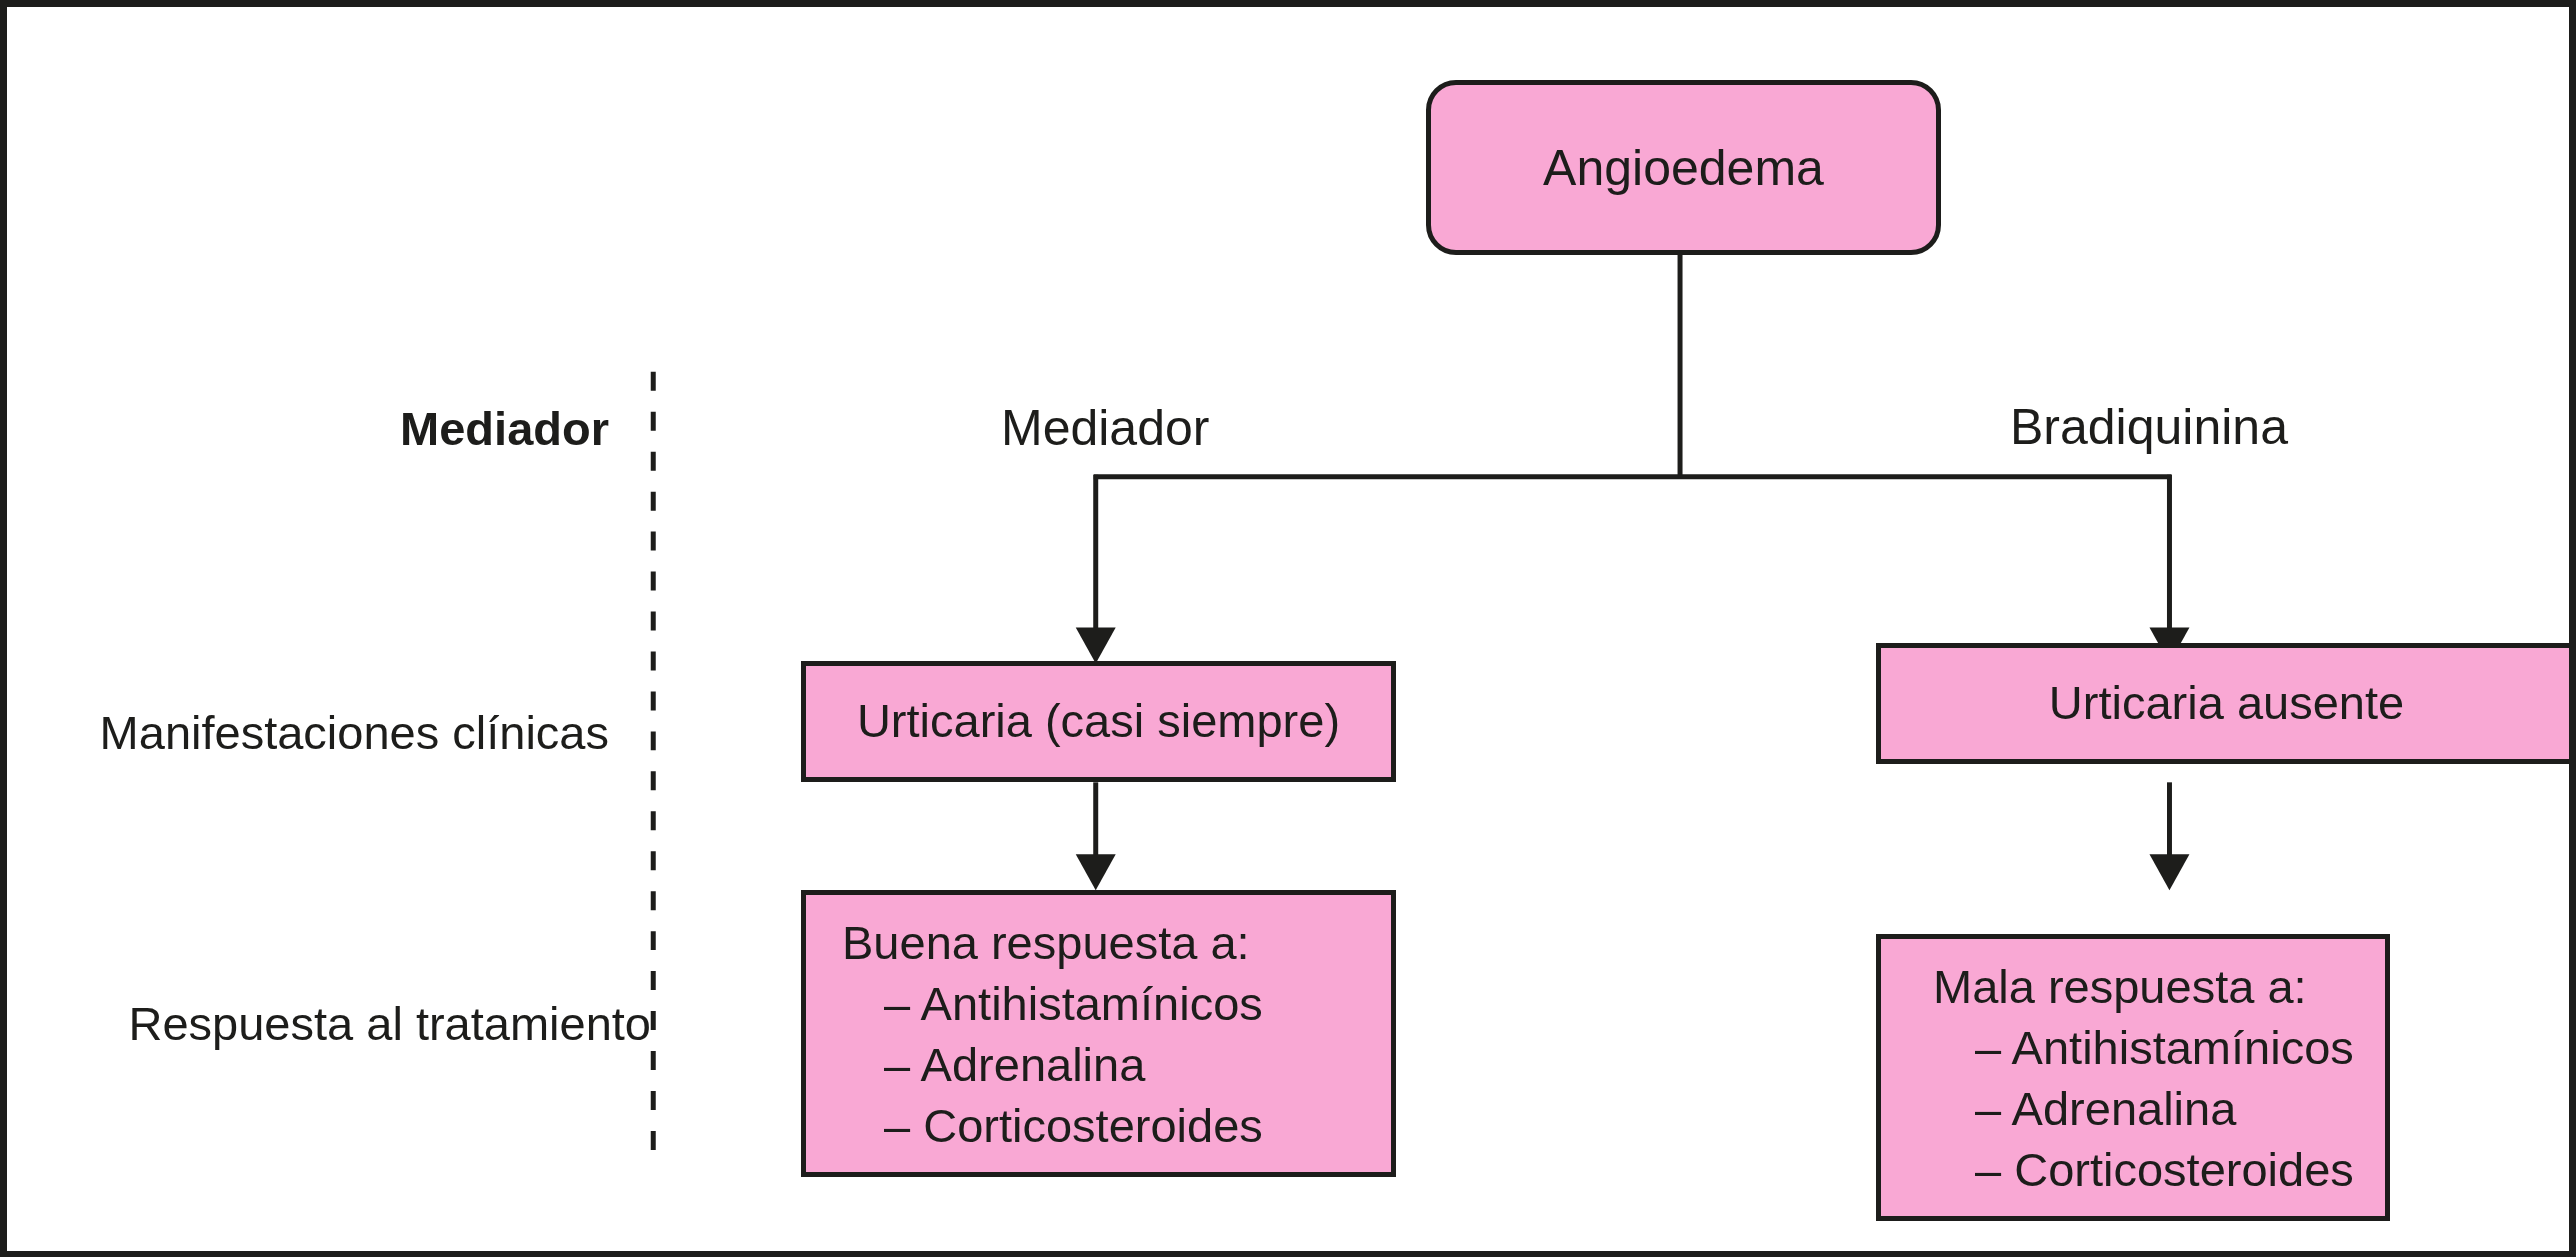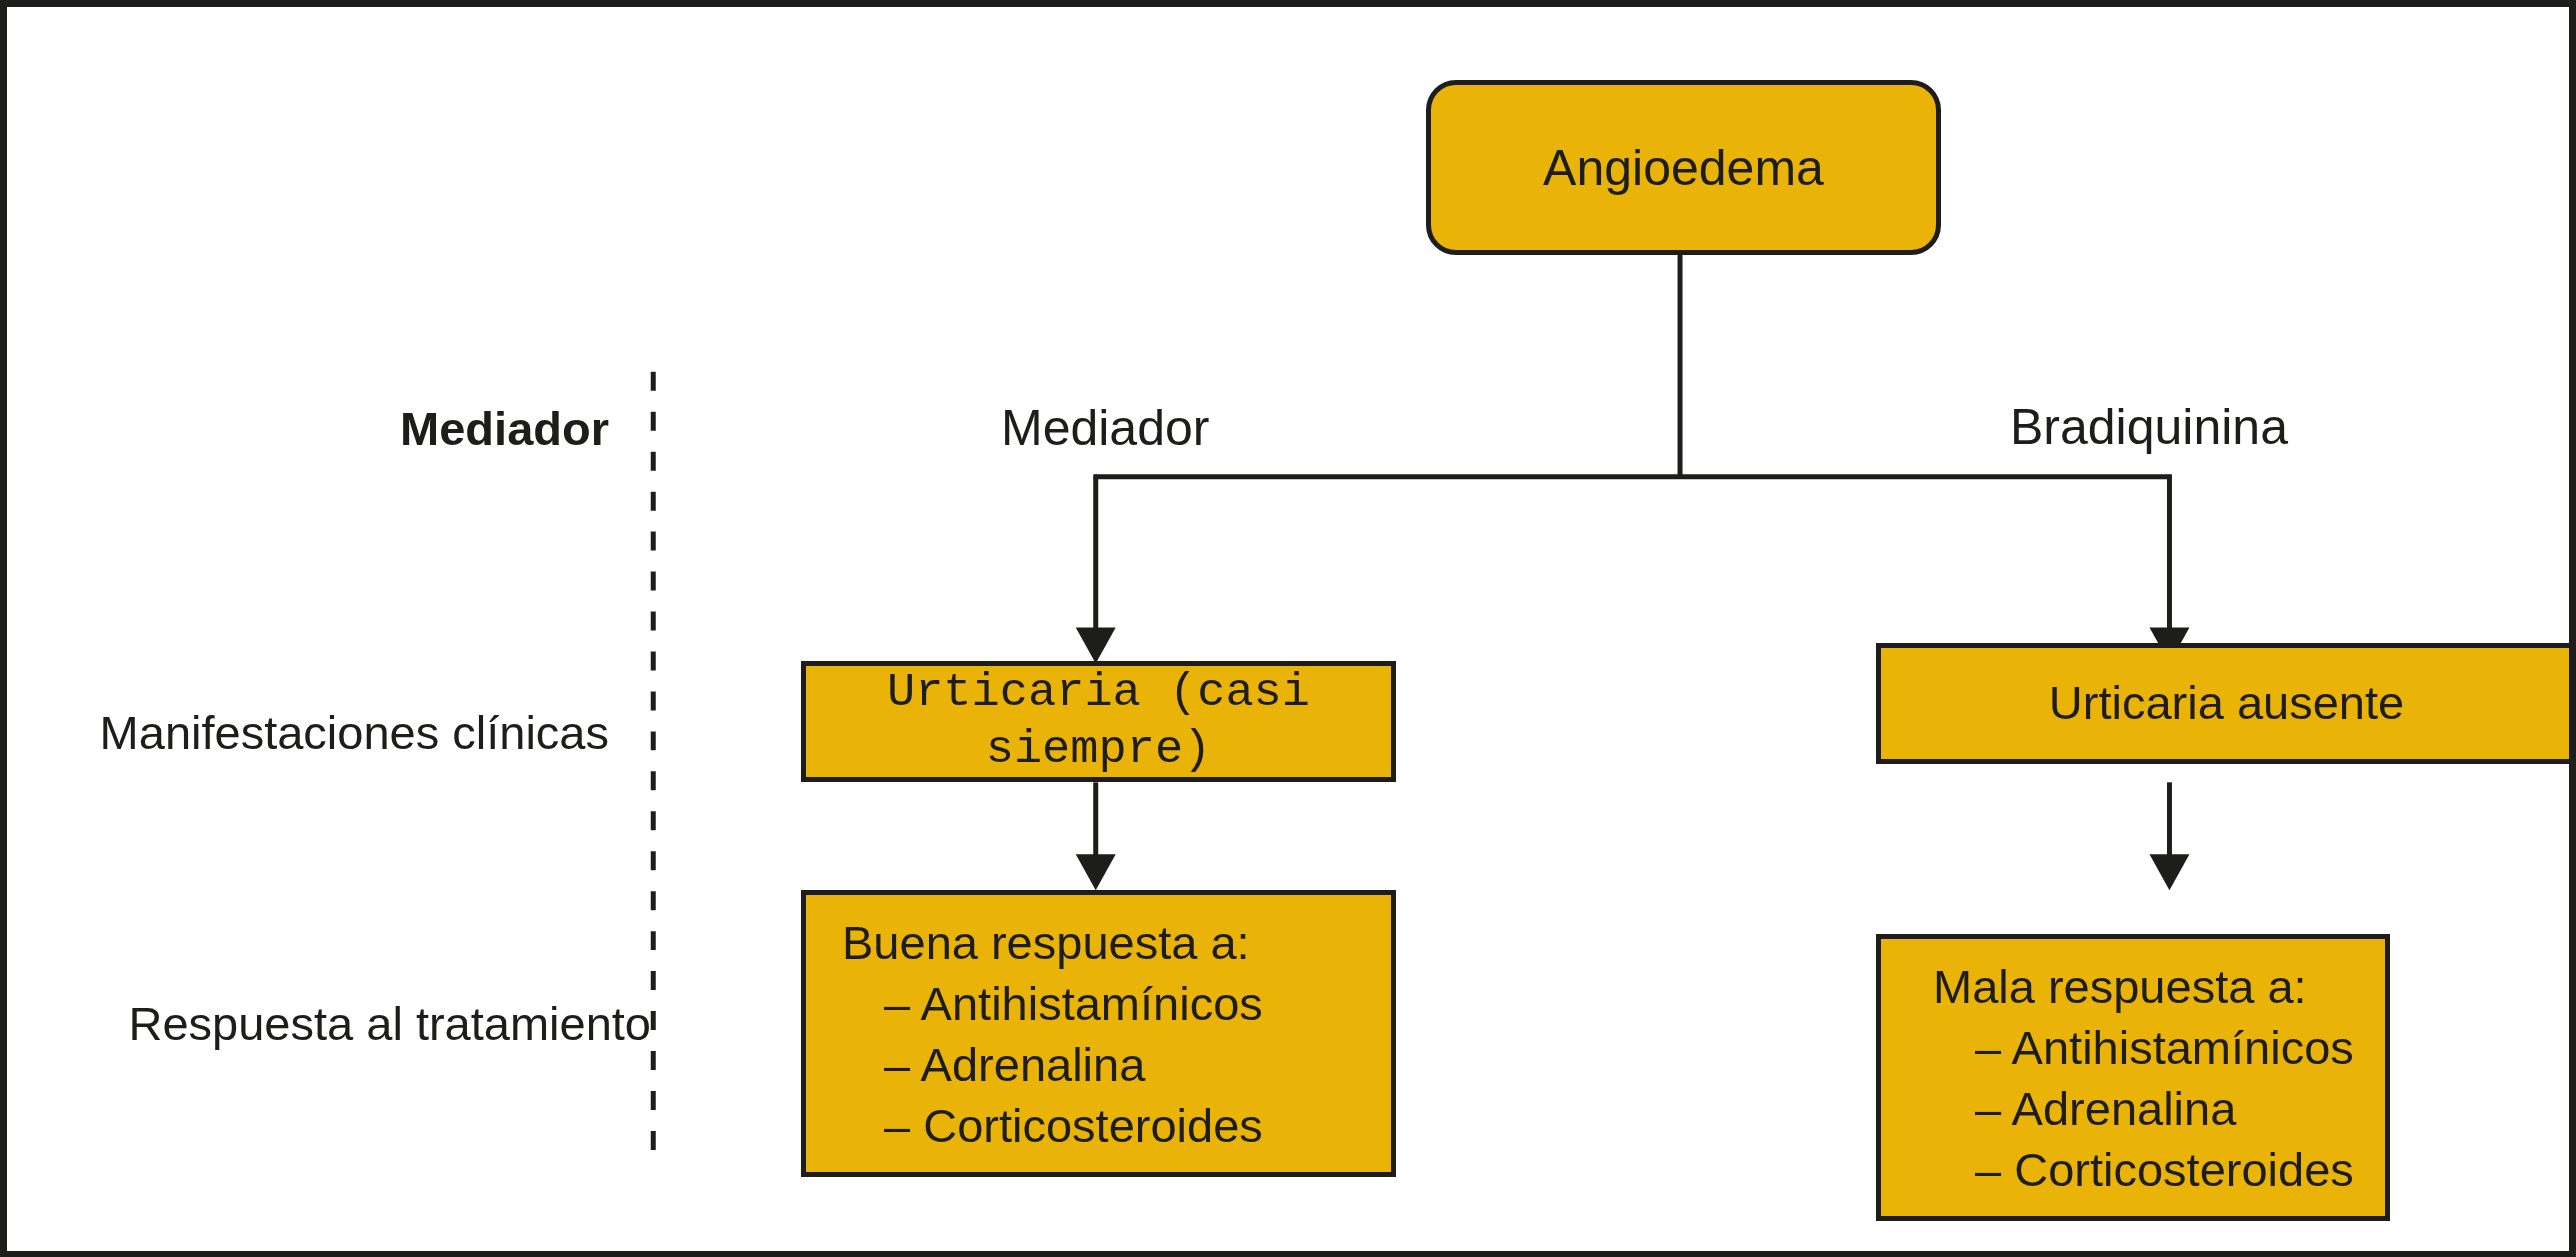--- a/index.html
+++ b/index.html
@@ -27,37 +27,37 @@
     left: 0;
     top: 0;
     width: 2562px;
     height: 1244px;
     pointer-events: none;
   }
   .node {
     position: absolute;
     box-sizing: border-box;
     border: 5px solid #1d1d1b;
-    background: #eab308;
+    background: #f9a8d4;
     display: flex;
     align-items: center;
     justify-content: center;
     font-size: 47px;
     line-height: 1.2;
     text-align: center;
   }
   .node.root {
     left: 1419px;
     top: 73px;
     width: 515px;
     height: 175px;
     border-radius: 30px;
     font-size: 50px;
   }
-  .node.mid-left   { left: 794px;  top: 654px; width: 595px; height: 121px; font-family: Liberation Mono, monospace; }
+  .node.mid-left   { left: 794px;  top: 654px; width: 595px; height: 121px; }
   .node.mid-right  { left: 1869px; top: 636px; width: 701px; height: 121px; }
   .node.bottom {
     top: 883px;
     height: 287px;
     flex-direction: column;
     align-items: flex-start;
     justify-content: center;
     text-align: left;
     padding: 10px 20px 10px 52px;
     line-height: 61px;

